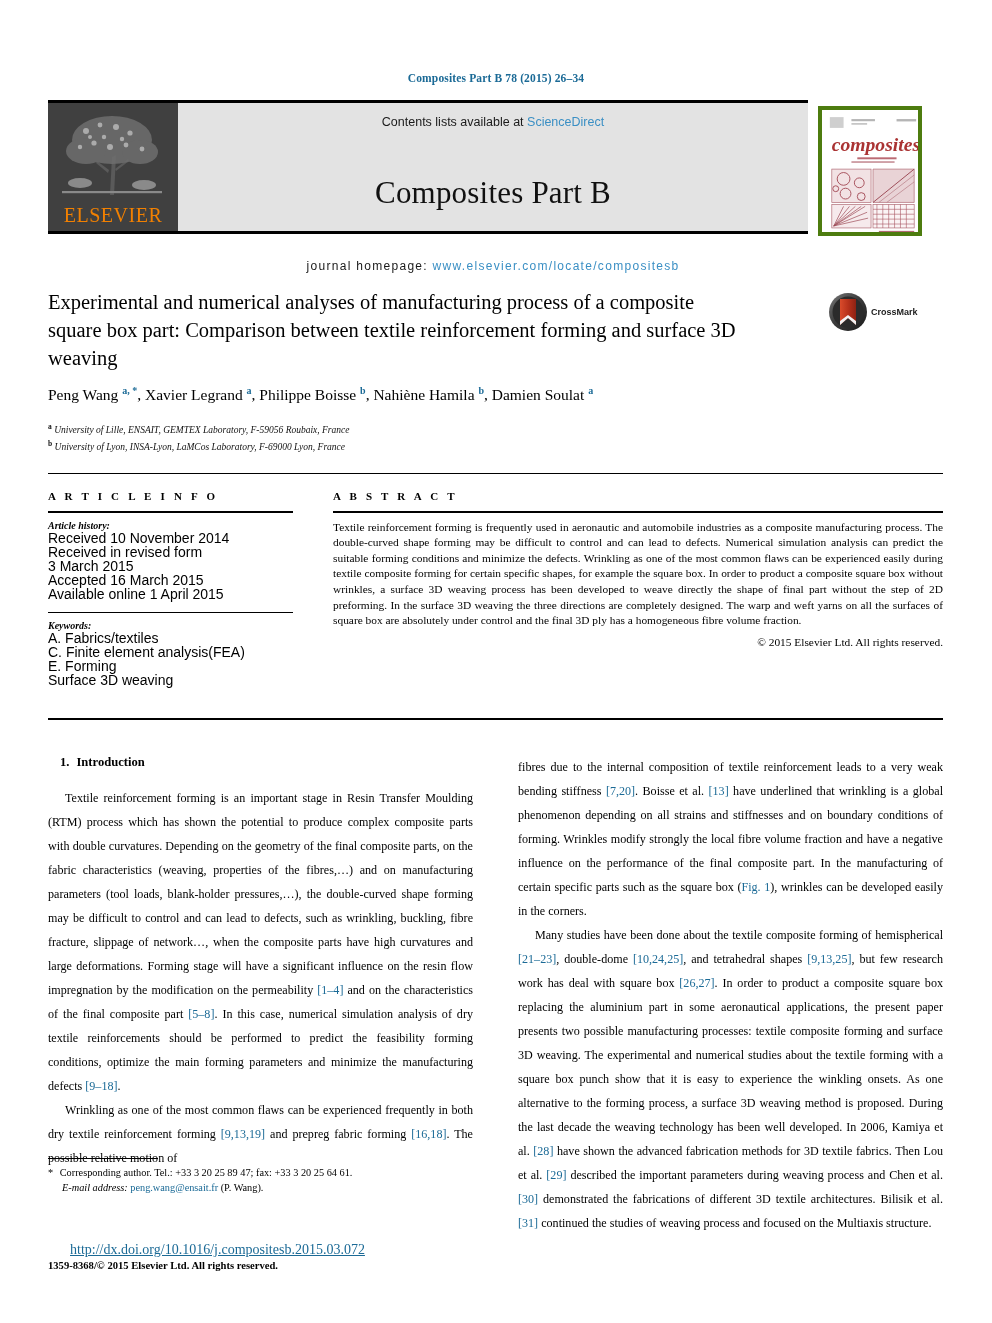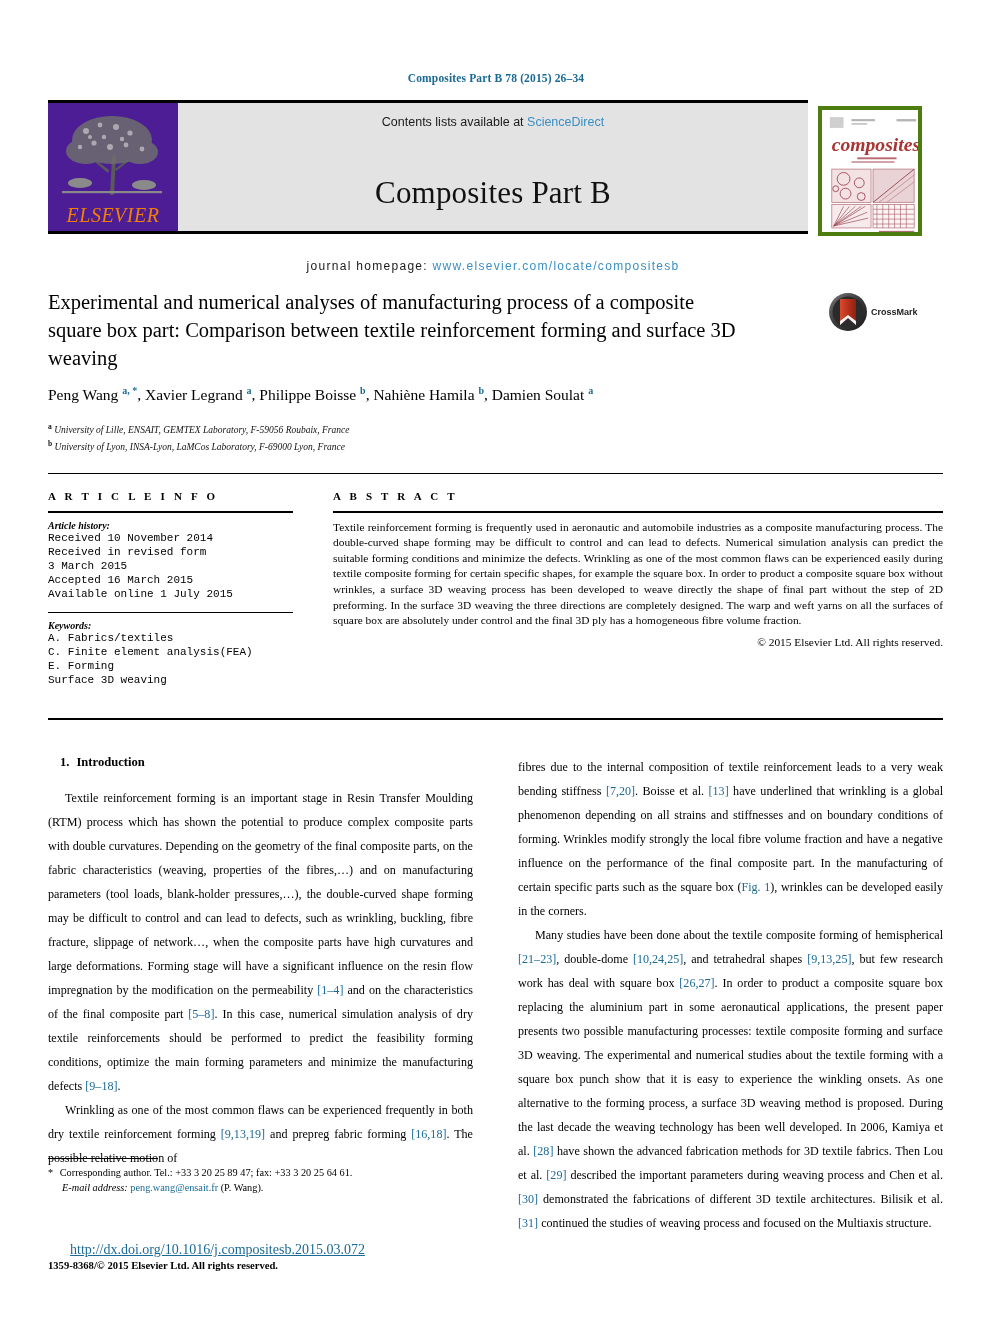--- a/index.html
+++ b/index.html
@@ -47,23 +47,22 @@
     width: 760px;
   }
   .masthead-body {
     display: flex;
     flex-direction: row;
     height: 128px;
   }
   .elsevier-block {
     width: 130px;
     flex: 0 0 130px;
-    background: #4c1d95;
+    background: #404040;
     position: relative;
-    font-style: italic;
   }
   .elsevier-tree {
     position: absolute;
     left: 8px; top: 4px;
     width: 112px;
     height: 92px;
   }
   .elsevier-word {
     position: absolute;
     left: 4px;
@@ -231,22 +230,22 @@
     margin: 10px 0 7px 0;
   }
   .meta-label {
     font-family: "Liberation Serif", serif;
     font-size: 10px;
     font-style: italic;
     font-weight: bold;
     color: #000;
   }
   .meta-line {
-    font-family: Liberation Mono, monospace;
-    font-size: 11px;
+    font-family: Liberation Sans, sans-serif;
+    font-size: 14px;
     line-height: 14.2px;
     color: #000;
   }
   .abstract-text {
     font-family: "Liberation Serif", serif;
     font-size: 11.4px;
     line-height: 15.6px;
     text-align: justify;
     color: #000;
   }
@@ -484,21 +483,21 @@
 
     <div class="col-info">
       <div class="sec-head">A R T I C L E  I N F O</div>
       <div class="hrule"></div>
       <div class="meta-label">Article history:</div>
       <div class="meta-line">
         <div>Received 10 November 2014</div>
         <div>Received in revised form</div>
         <div>3 March 2015</div>
         <div>Accepted 16 March 2015</div>
-        <div>Available online 1 July 2015</div>
+        <div>Available online 1 April 2015</div>
       </div>
       <div class="hrule-thin"></div>
       <div class="meta-label">Keywords:</div>
       <div class="meta-line">
         <div>A. Fabrics/textiles</div>
         <div>C. Finite element analysis(FEA)</div>
         <div>E. Forming</div>
         <div>Surface 3D weaving</div>
       </div>
     </div>

